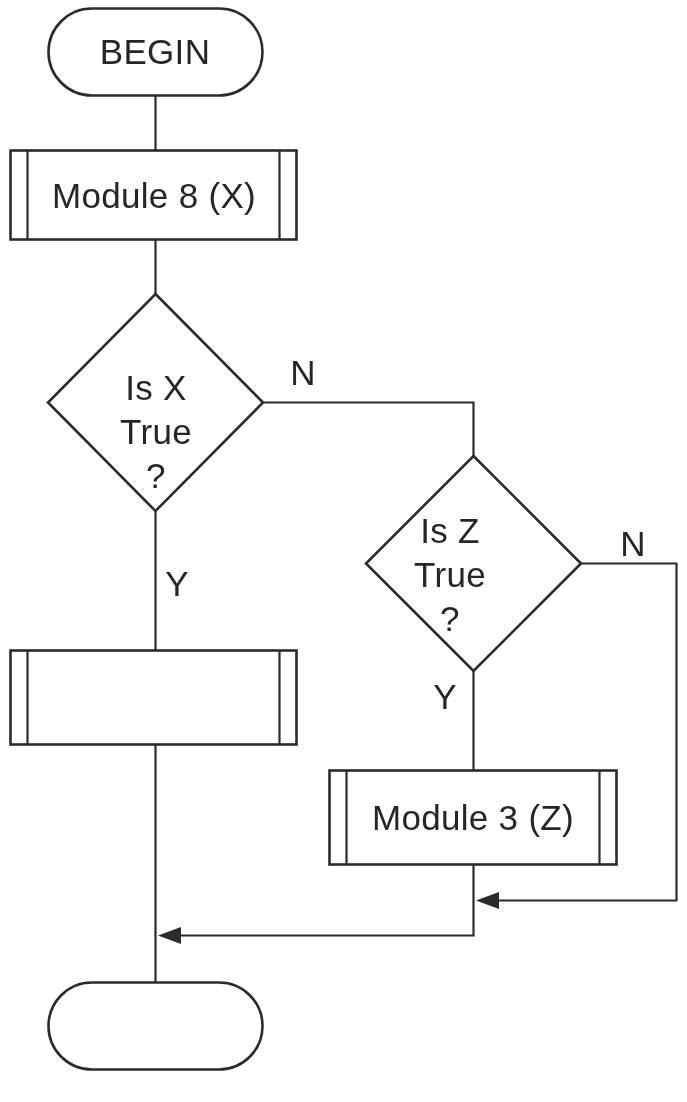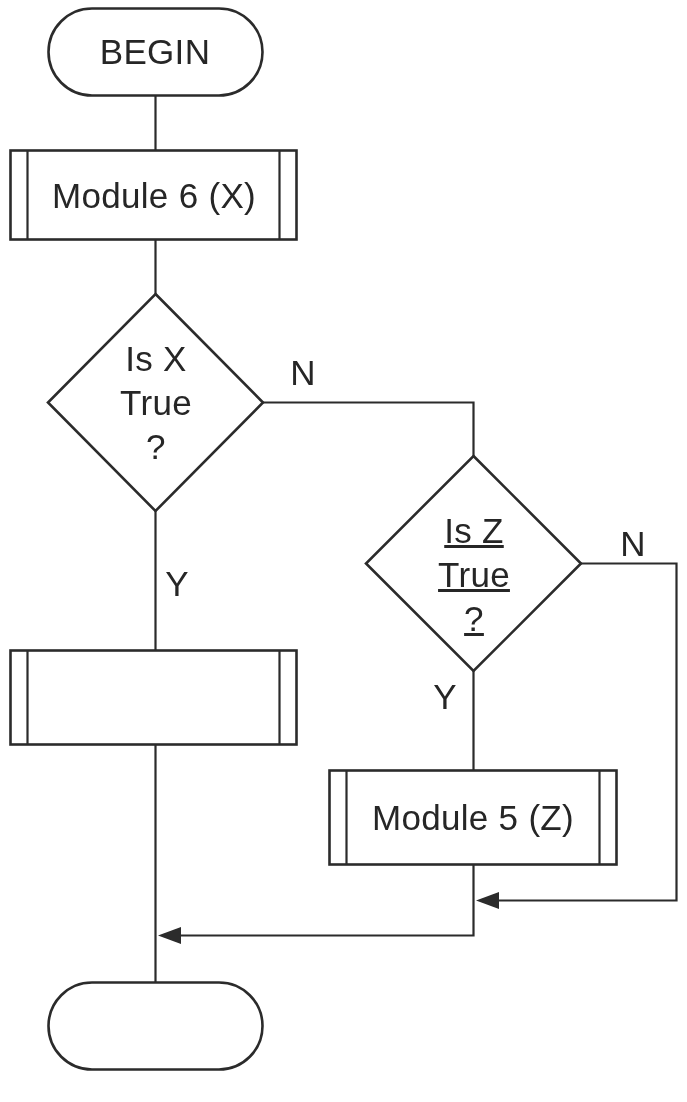--- a/index.html
+++ b/index.html
@@ -82,32 +82,32 @@
     <polygon class="shape" points="473.5,456 581,563.5 473.5,671 366,563.5"></polygon>
 
     <rect class="shape" x="329.5" y="770.5" width="287" height="94"></rect>
     <path class="innerbar" d="M346.5 770.5 L346.5 864.5 M599.5 770.5 L599.5 864.5"></path>
 
     <rect class="shape" x="48.5" y="982.5" width="214" height="87" rx="43.5" ry="43.5"></rect>
   </svg>
 
   <div class="lbl" style="left:155px; top:52px;">BEGIN</div>
 
-  <div class="lbl" style="left:154px; top:196px;">Module 6 (X)</div>
+  <div class="lbl" style="left:154px; top:196px;">Module 8 (X)</div>
 
-  <div class="lbl" style="left:156px; top:403px;">Is X
+  <div class="lbl" style="left:156px; top:432px;">Is X
 True
 ?</div>
 
 
-  <div class="lbl" style="left:474px; top:575px;text-decoration:underline;">Is Z
+  <div class="lbl" style="left:450px; top:575px;">Is Z
 True
 ?</div>
 
-  <div class="lbl" style="left:473px; top:818px;">Module 5 (Z)</div>
+  <div class="lbl" style="left:473px; top:818px;">Module 3 (Z)</div>
 
 
   <div class="lbl" style="left:303px; top:373px;">N</div>
 
   <div class="lbl" style="left:177px; top:584px;">Y</div>
 
   <div class="lbl" style="left:633px; top:544px;">N</div>
 
   <div class="lbl" style="left:445px; top:697px;">Y</div>
 

